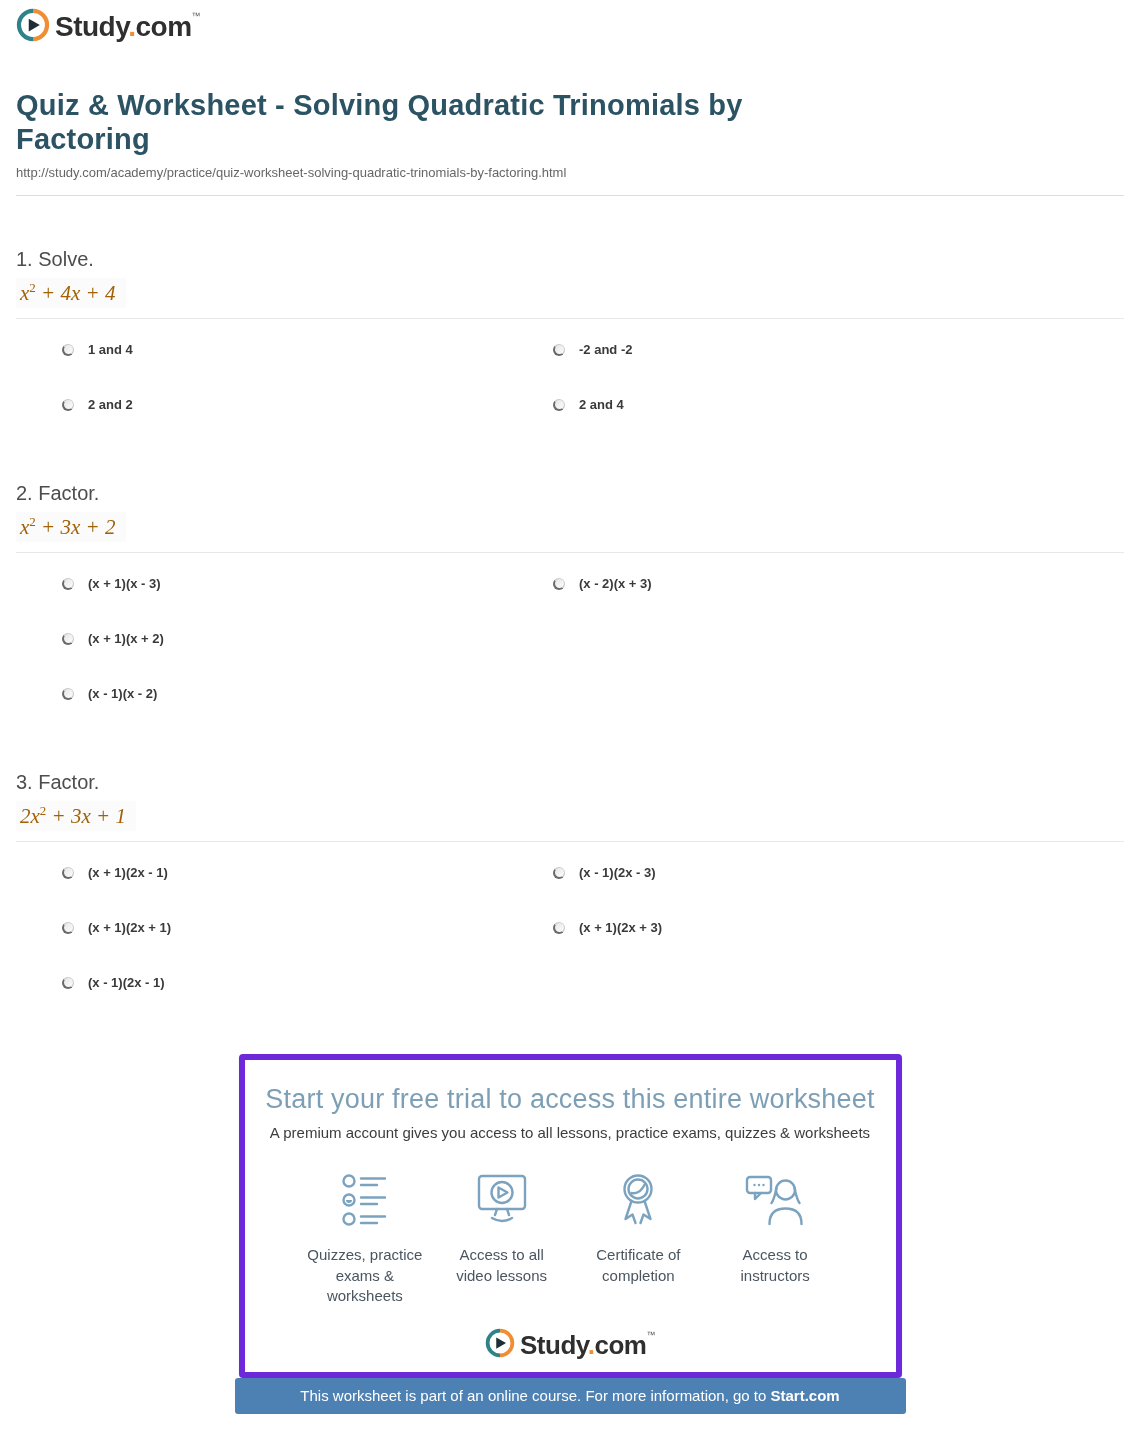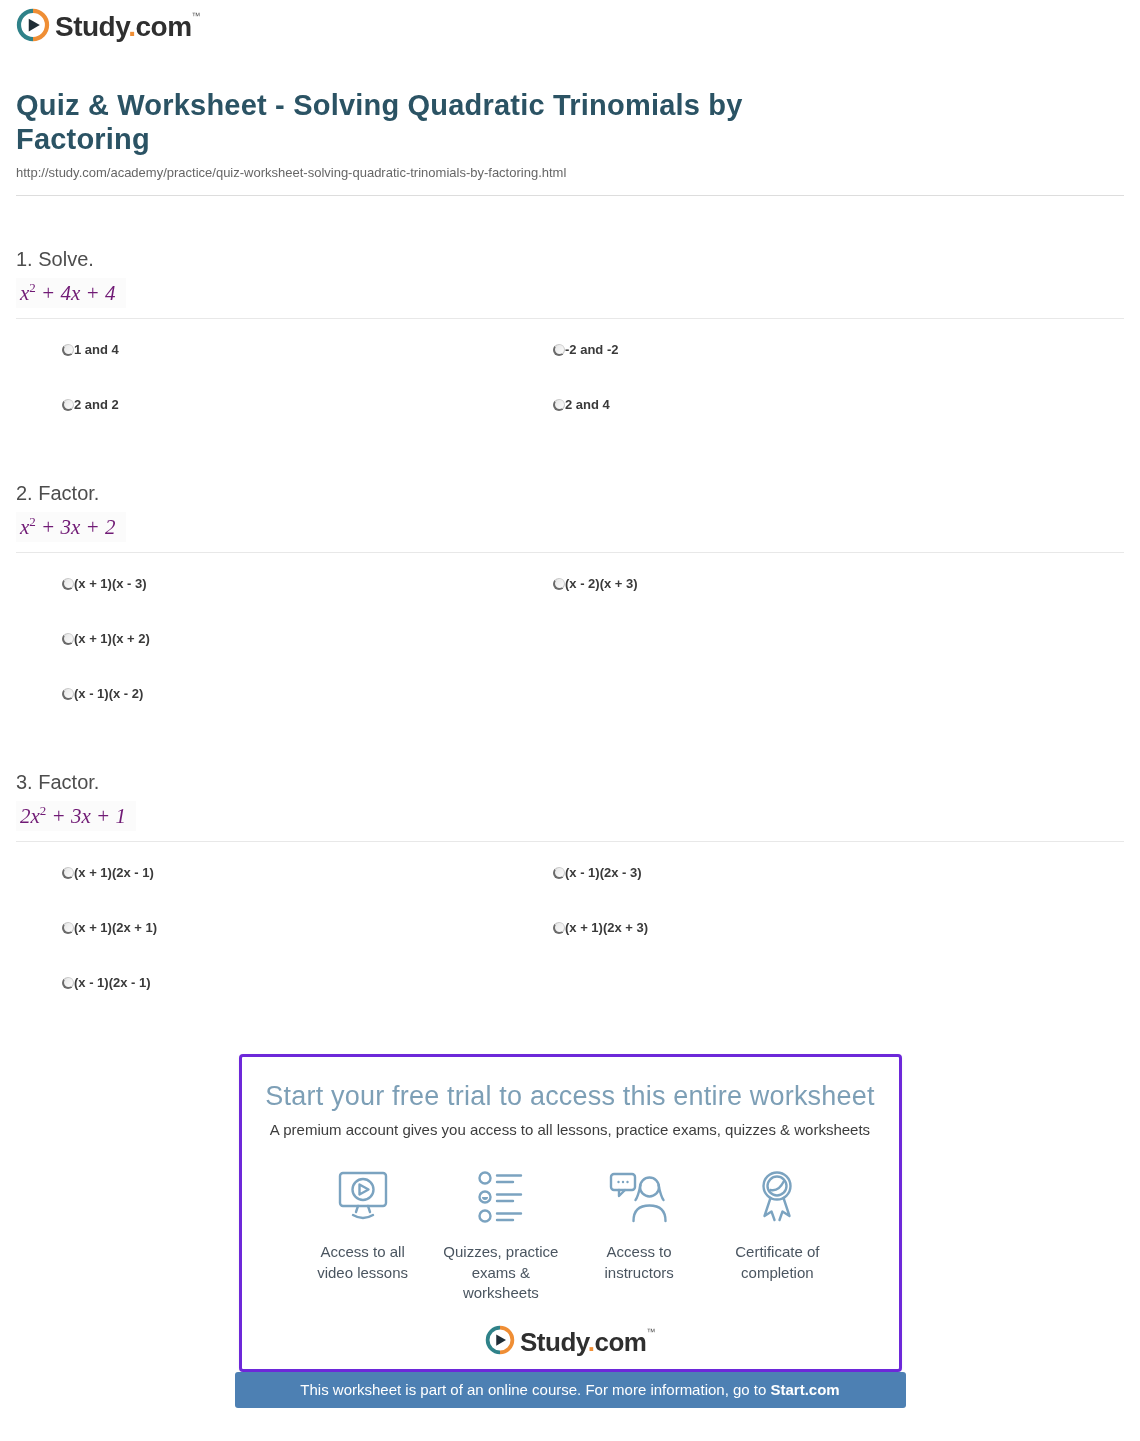--- a/index.html
+++ b/index.html
@@ -25,44 +25,44 @@
   .url { margin-top:9px; font-size:13px; color:#666; }
   hr.page-divider { border:none; border-top:1px solid #ddd; margin-top:15px; }
 
   
   .question { margin-top:52px; }
   .question + .question { margin-top:70px; }
   .q-label { font-size:20px; font-weight:normal; color:#4d4d4d; }
   .equation {
     margin-top:7px; display:inline-block;
     font-family:"Liberation Serif", serif; font-style:italic;
-    font-size:21px; color:#701a75; background:#fbfbfb; padding:2px 10px 2px 4px;
+    font-size:21px; color:#a16207; background:#fbfbfb; padding:2px 10px 2px 4px;
   }
   .equation sup { font-size:13px; font-style:normal; }
   hr.eq-divider { border:none; border-top:1px solid #e8e8e8; margin-top:10px; }
 
   .options { margin-top:23px; }
   .opt-row { display:grid; grid-template-columns:537px auto; margin-bottom:40px; }
   .opt-row:last-child { margin-bottom:0; }
-  .opt { display:flex; align-items:center; padding-left:46px; cursor:pointer; }
+  .opt { display:flex; align-items:center; gap:14px; padding-left:46px; cursor:pointer; }
   .opt.right { padding-left:0; }
   .opt-label { font-size:13px; font-weight:bold; color:#3a3a3a; }
   .radio {
     width:12px; height:12px; border-radius:50%; position:relative; flex:0 0 auto;
     background:conic-gradient(from -45deg,#c9c9c9 0deg 180deg,#6a6a6a 180deg 360deg);
   }
   .radio::after {
     content:""; position:absolute; top:1.5px; left:1.5px; right:1.5px; bottom:1.5px;
     border-radius:50%; background:linear-gradient(135deg,#e6e6e6,#fdfdfd);
   }
 
   
   .trial-box {
     width:663px; margin:64px auto 0; background:#fff;
-    border:3px solid #6d28d9; border-radius:4px;
+    border:6px solid #6d28d9; border-radius:4px;
     box-shadow:0 1px 3px rgba(0,0,0,0.07);
     padding:24px 0 10px 0; text-align:center;
   }
   .trial-heading { font-size:27px; font-weight:normal; color:#7d9fb6; letter-spacing:0.2px; }
   .trial-sub { margin-top:9px; font-size:15px; color:#3d3d3d; }
   .features { display:flex; justify-content:space-between; padding:0 52px; margin-top:28px; }
   .feature { width:150px; }
   .feature-icon { height:64px; display:flex; align-items:center; justify-content:center; }
   .feature-icon svg { stroke:#7ba3c0; fill:none; stroke-width:2.4; stroke-linecap:round; stroke-linejoin:round; }
   .feature-label { margin-top:12px; font-size:15px; color:#4a5560; line-height:1.35; }
@@ -198,70 +198,70 @@
 
   
   <div class="trial-box">
     <div class="trial-heading">Start your free trial to access this entire worksheet</div>
     <div class="trial-sub">A premium account gives you access to all lessons, practice exams, quizzes &amp; worksheets</div>
 
     <div class="features">
       <div class="feature">
         <div class="feature-icon">
           <svg width="64" height="64" viewBox="0 0 64 64">
-            <rect x="9" y="7" width="46" height="33" rx="3"></rect>
-            <circle cx="32" cy="23.5" r="10.5"></circle>
-            <path d="M28.5 18.5 L37.5 23.5 L28.5 28.5 Z"></path>
-            <path d="M27 40 L25 46 M37 40 L39 46"></path>
-            <path d="M22 49 q10 6 20 0"></path>
-          </svg>
-        </div>
-        <div class="feature-label"><span>Access to all</span><br><span>video lessons</span></div>
-      </div>
-      <div class="feature">
-        <div class="feature-icon">
-          <svg width="64" height="64" viewBox="0 0 64 64">
             <circle cx="16" cy="12" r="5.5"></circle>
             <path d="M28 9.5 H52 M28 16 H44"></path>
             <circle cx="16" cy="31" r="5.5"></circle>
             <path d="M13 31 a3 3 0 0 0 6 0" fill="#7ba3c0" stroke="none"></path>
             <path d="M28 28.5 H52 M28 35 H44"></path>
             <circle cx="16" cy="50" r="5.5"></circle>
             <path d="M28 47.5 H52 M28 54 H44"></path>
           </svg>
         </div>
         <div class="feature-label"><span>Quizzes, practice</span><br><span>exams &amp; worksheets</span></div>
+      </div>
+      <div class="feature">
+        <div class="feature-icon">
+          <svg width="64" height="64" viewBox="0 0 64 64">
+            <rect x="9" y="7" width="46" height="33" rx="3"></rect>
+            <circle cx="32" cy="23.5" r="10.5"></circle>
+            <path d="M28.5 18.5 L37.5 23.5 L28.5 28.5 Z"></path>
+            <path d="M27 40 L25 46 M37 40 L39 46"></path>
+            <path d="M22 49 q10 6 20 0"></path>
+          </svg>
+        </div>
+        <div class="feature-label"><span>Access to all</span><br><span>video lessons</span></div>
+      </div>
+      <div class="feature">
+        <div class="feature-icon">
+          <svg width="64" height="64" viewBox="0 0 64 64">
+            <circle cx="32" cy="20" r="13.5"></circle>
+            <circle cx="32" cy="20" r="9.5"></circle>
+            <path d="M25.5 24 q8 2 13.5 -9"></path>
+            <path d="M25.5 32 L19.5 50 L26.5 45.5 L29.5 54"></path>
+            <path d="M38.5 32 L44.5 50 L37.5 45.5 L34.5 54"></path>
+          </svg>
+        </div>
+        <div class="feature-label"><span>Certificate of</span><br><span>completion</span></div>
       </div>
       <div class="feature">
         <div class="feature-icon">
           <svg width="64" height="64" viewBox="0 0 64 64">
             <rect x="4" y="8" width="24" height="16" rx="3"></rect>
             <path d="M12 24 V30 L18 24"></path>
             <circle cx="11.5" cy="16" r="1.2" fill="#7ba3c0" stroke="none"></circle>
             <circle cx="16" cy="16" r="1.2" fill="#7ba3c0" stroke="none"></circle>
             <circle cx="20.5" cy="16" r="1.2" fill="#7ba3c0" stroke="none"></circle>
             <circle cx="42.5" cy="21" r="9.5"></circle>
             <path d="M33.5 19 q-2.5 12 -5 15 M51.5 19 q2.5 12 5 15"></path>
             <path d="M26.5 55 q0 -15.5 16 -15.5 q16 0 16 15.5"></path>
           </svg>
         </div>
         <div class="feature-label"><span>Access to</span><br><span>instructors</span></div>
       </div>
-      <div class="feature">
-        <div class="feature-icon">
-          <svg width="64" height="64" viewBox="0 0 64 64">
-            <circle cx="32" cy="20" r="13.5"></circle>
-            <circle cx="32" cy="20" r="9.5"></circle>
-            <path d="M25.5 24 q8 2 13.5 -9"></path>
-            <path d="M25.5 32 L19.5 50 L26.5 45.5 L29.5 54"></path>
-            <path d="M38.5 32 L44.5 50 L37.5 45.5 L34.5 54"></path>
-          </svg>
-        </div>
-        <div class="feature-label"><span>Certificate of</span><br><span>completion</span></div>
-      </div>
     </div>
 
     <div class="trial-logo">
       <span class="brand">
         <span class="brand-icon">
           <svg width="30" height="30" viewBox="0 0 40 40">
             <circle cx="20" cy="20" r="16" fill="#ffffff"></circle>
             <path d="M20 3.5 A16.5 16.5 0 0 0 20 36.5" stroke="#2f8289" stroke-width="5" fill="none"></path>
             <path d="M20 36.5 A16.5 16.5 0 0 0 20 3.5" stroke="#ef8e35" stroke-width="5" fill="none"></path>
             <path d="M15 12.5 L28 20 L15 27.5 Z" fill="#1f2d36"></path>

